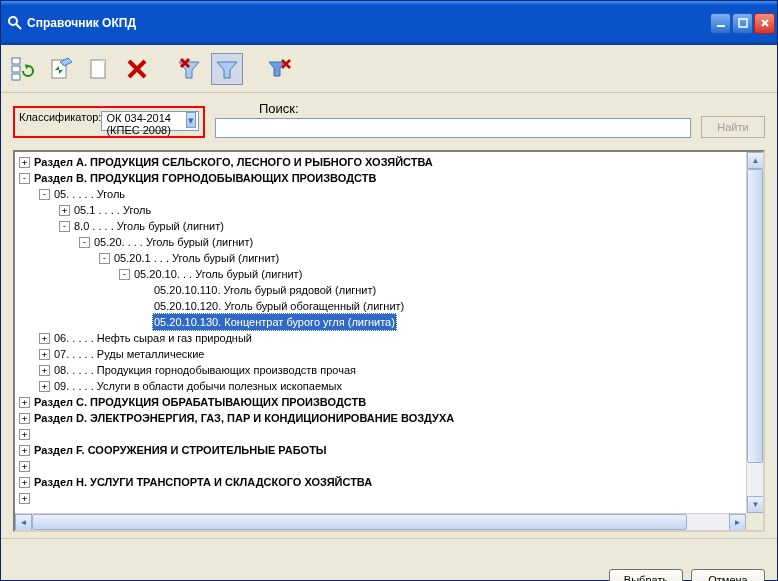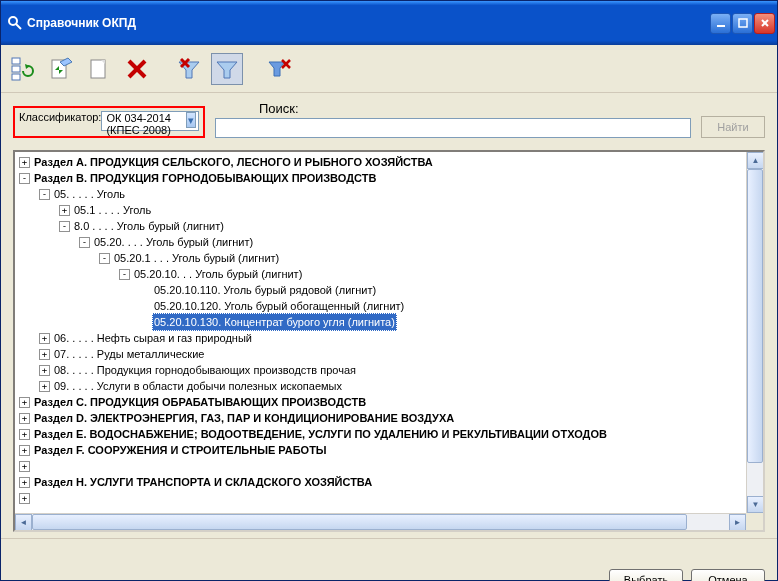--- a/index.html
+++ b/index.html
@@ -442,21 +442,20 @@
         <div class="tree-node bold" style="padding-left: 0px;">
           <span class="exp">+</span>
           <span class="lbl">Раздел C. ПРОДУКЦИЯ ОБРАБАТЫВАЮЩИХ ПРОИЗВОДСТВ</span>
         </div>
         <div class="tree-node bold" style="padding-left: 0px;">
           <span class="exp">+</span>
           <span class="lbl">Раздел D. ЭЛЕКТРОЭНЕРГИЯ, ГАЗ, ПАР И КОНДИЦИОНИРОВАНИЕ ВОЗДУХА</span>
         </div>
         <div class="tree-node bold" style="padding-left: 0px;">
           <span class="exp">+</span>
-          <span class="lbl">Раздел E. ВОДОСНАБЖЕНИЕ; ВОДООТВЕДЕНИЕ, УСЛУГИ ПО УДАЛЕНИЮ И РЕКУЛЬТИВАЦИИ ОТХОДОВ</span>
         </div>
         <div class="tree-node bold" style="padding-left: 0px;">
           <span class="exp">+</span>
           <span class="lbl">Раздел F. СООРУЖЕНИЯ И СТРОИТЕЛЬНЫЕ РАБОТЫ</span>
         </div>
         <div class="tree-node bold" style="padding-left: 0px;">
           <span class="exp">+</span>
         </div>
         <div class="tree-node bold" style="padding-left: 0px;">
           <span class="exp">+</span>

